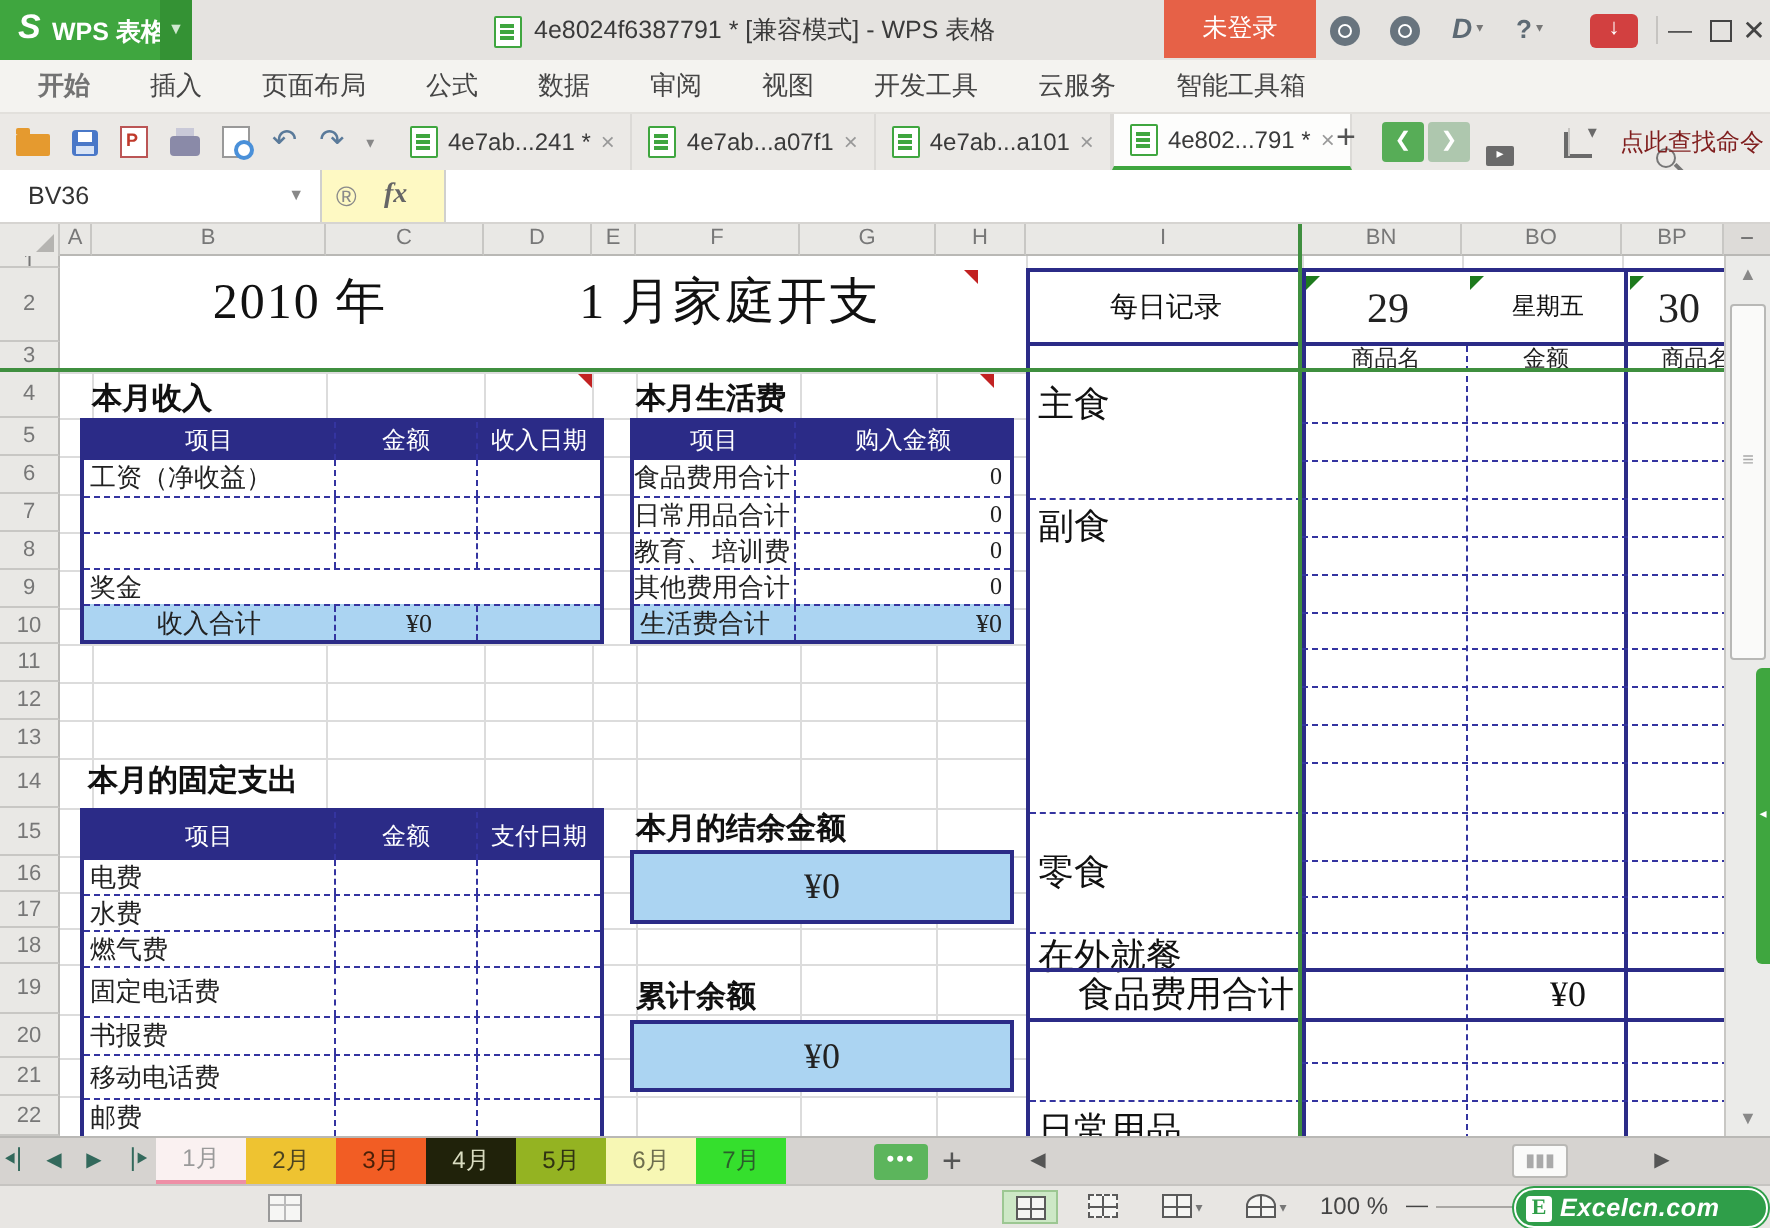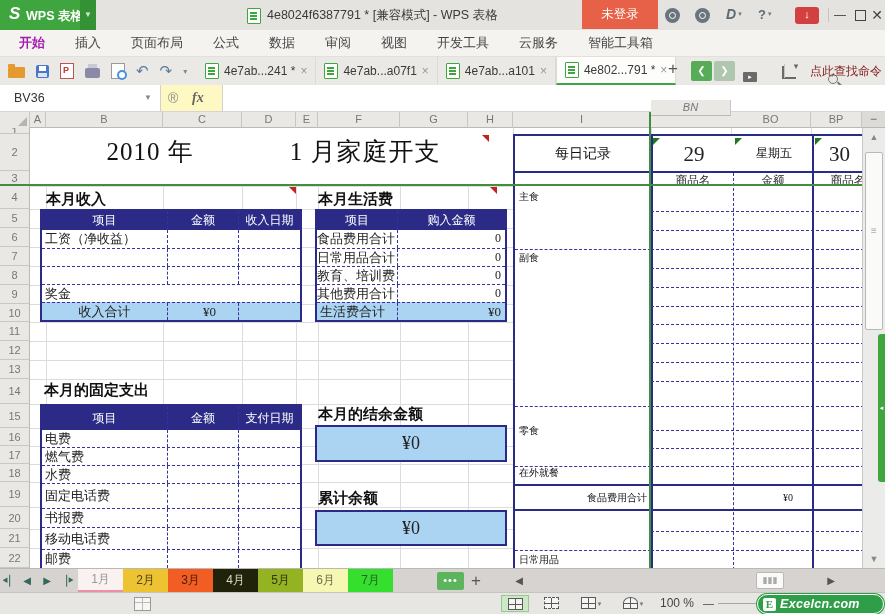--- a/index.html
+++ b/index.html
@@ -21,21 +21,21 @@
   .dskin{position:absolute;top:6px;font-size:14px;font-weight:bold;color:#5d6a74;font-style:italic;}
   .dhelp{position:absolute;top:7px;font-size:13px;font-weight:bold;color:#5d6a74;}
   .mini-caret{font-size:7px;color:#777;vertical-align:3px;margin-left:2px;}
   .dlbox{position:absolute;left:795px;top:7px;width:24px;height:17px;background:#d24040;border-radius:3px;color:#fff;text-align:center;line-height:15px;font-size:11px;}
   .winbtn{position:absolute;top:0;height:30px;line-height:30px;text-align:center;color:#444;font-size:14px;}
   .maxbox{position:absolute;top:10px;width:9px;height:9px;border:1.5px solid #444;}
   .vsep{position:absolute;background:#c6c4c1;width:1px;}
   
   .menubar{position:absolute;left:0;top:30px;width:885px;height:27px;background:#f4f3f0;border-bottom:1px solid #e2e0dc;display:flex;align-items:center;padding-left:4px;box-sizing:border-box;}
   .mitem{padding:0 15px;font-size:13px;color:#454545;line-height:26px;cursor:default;}
-  .mactive{color:#a21caf;font-weight:bold;}
+  .mactive{color:#737373;font-weight:bold;}
   
   .toolbar{position:absolute;left:0;top:57px;width:885px;height:28px;background:#ebe9e6;border-bottom:1px solid #d6d4d1;}
   .qat{position:absolute;left:8px;top:0;height:28px;display:flex;align-items:center;gap:11px;}
   .ic{display:inline-block;position:relative;}
   .ic-folder{width:17px;height:11px;background:#e59a2f;border-radius:1px;margin-top:3px;}
   .ic-folder:before{content:"";position:absolute;top:-3px;left:0;width:7px;height:3px;background:#e59a2f;border-radius:1px 1px 0 0;}
   .ic-save{width:13px;height:13px;background:#4a78c8;border-radius:2px;}
   .ic-save:before{content:"";position:absolute;top:1px;left:3px;width:7px;height:5px;background:#fff;}
   .ic-save:after{content:"";position:absolute;bottom:1px;left:2px;width:9px;height:4px;background:#d9e4f5;}
   .ic-pdf{width:12px;height:14px;background:#fff;border:1px solid #b55;}
@@ -90,21 +90,21 @@
   .rname{text-align:right;padding-right:3px;}
   .val{text-align:right;padding-right:4px;font-family:"Liberation Serif",serif;font-size:12px;}
   .ttotal{display:flex;background:#abd4f2;border-top:1px dashed #3434a0;box-sizing:border-box;}
   .yen{font-family:"Liberation Serif",serif;}
   .bluebox{position:absolute;border:2px solid #2b2b87;background:#abd4f2;z-index:3;text-align:center;font-family:"Liberation Serif",serif;font-size:18px;box-sizing:border-box;}
   
   #rpanel{position:absolute;left:483px;top:6px;width:349px;height:434px;background:#fff;border-left:2px solid #2b2b87;border-top:2px solid #2b2b87;z-index:3;overflow:hidden;box-sizing:border-box;}
   .rp-line{position:absolute;background:#2b2b87;}
   .rp-dash{position:absolute;height:0;border-top:1px dashed #3434a0;}
   .rp-vdash{position:absolute;width:0;border-left:1px dashed #3434a0;}
-  .rp-txt{position:absolute;font-size:10px;color:#111;white-space:nowrap;}
+  .rp-txt{position:absolute;font-size:18px;color:#111;white-space:nowrap;}
   .rp-ch{position:absolute;font-size:11.5px;text-align:center;line-height:15px;}
   .rp-day{position:absolute;font-family:"Liberation Serif",serif;font-size:21px;text-align:center;line-height:30px;top:3px;}
   .gtri{position:absolute;width:0;height:0;border-top:7px solid #1e7a1e;border-right:7px solid transparent;z-index:4;}
   .rtri{position:absolute;width:0;height:0;border-top:7px solid #c22222;border-left:7px solid transparent;z-index:5;}
   .splitline{position:absolute;background:#3f8f3f;z-index:6;}
   
   #vscroll{position:absolute;left:862px;top:128px;width:23px;height:440px;background:#ebebe9;border-left:1px solid #c8c7c4;box-sizing:border-box;z-index:7;}
   .sbtn{position:absolute;left:0;width:22px;text-align:center;color:#888;font-size:9px;}
   .vthumb{position:absolute;left:2px;top:24px;width:18px;height:178px;background:#fafaf9;border:1px solid #b8b8b6;border-radius:2px;box-sizing:border-box;text-align:center;color:#aaa;font-size:10px;line-height:156px;}
   .sidegrip{position:absolute;left:878px;top:334px;width:7px;height:148px;background:#3fa63f;border-radius:3px 0 0 3px;z-index:9;color:#fff;font-size:7px;text-align:center;line-height:148px;}
@@ -308,26 +308,26 @@
         <div class="tc" style="width:125px;">项目</div>
         <div class="tc bl" style="width:71px;">金额</div>
         <div class="tc bl" style="flex:1;">支付日期</div>
       </div>
       <div class="trow" style="height:18px;line-height:17px;">
           <div class="td tname" style="width:125px;">电费</div>
           <div class="td bl" style="width:71px;"></div>
           <div class="td bl" style="flex:1;"></div>
         </div>
       <div class="trow bt" style="height:18px;line-height:17px;">
+          <div class="td tname" style="width:125px;">水费</div>
+          <div class="td bl" style="width:71px;"></div>
+          <div class="td bl" style="flex:1;"></div>
+        </div>
+      <div class="trow bt" style="height:18px;line-height:17px;">
           <div class="td tname" style="width:125px;">燃气费</div>
-          <div class="td bl" style="width:71px;"></div>
-          <div class="td bl" style="flex:1;"></div>
-        </div>
-      <div class="trow bt" style="height:18px;line-height:17px;">
-          <div class="td tname" style="width:125px;">水费</div>
           <div class="td bl" style="width:71px;"></div>
           <div class="td bl" style="flex:1;"></div>
         </div>
       <div class="trow bt" style="height:25px;line-height:24px;">
           <div class="td tname" style="width:125px;">固定电话费</div>
           <div class="td bl" style="width:71px;"></div>
           <div class="td bl" style="flex:1;"></div>
         </div>
       <div class="trow bt" style="height:19px;line-height:18px;">
           <div class="td tname" style="width:125px;">书报费</div>
@@ -480,21 +480,21 @@
   </div>
 <div class="colcell" style="left: 30px; top: 112px; width: 16px; height: 16px; line-height: 15px;">A</div>
     <div class="colcell" style="left: 46px; top: 112px; width: 117px; height: 16px; line-height: 15px;">B</div>
     <div class="colcell" style="left: 163px; top: 112px; width: 79px; height: 16px; line-height: 15px;">C</div>
     <div class="colcell" style="left: 242px; top: 112px; width: 54px; height: 16px; line-height: 15px;">D</div>
     <div class="colcell" style="left: 296px; top: 112px; width: 22px; height: 16px; line-height: 15px;">E</div>
     <div class="colcell" style="left: 318px; top: 112px; width: 82px; height: 16px; line-height: 15px;">F</div>
     <div class="colcell" style="left: 400px; top: 112px; width: 68px; height: 16px; line-height: 15px;">G</div>
     <div class="colcell" style="left: 468px; top: 112px; width: 45px; height: 16px; line-height: 15px;">H</div>
     <div class="colcell" style="left: 513px; top: 112px; width: 138px; height: 16px; line-height: 15px;">I</div>
-    <div class="colcell" style="left: 651px; top: 100px; width: 80px; height: 16px; line-height: 15px; font-style: italic;">BN</div>
+    <div class="colcell" style="left: 651px; top: 112px; width: 80px; height: 16px; line-height: 15px;">BN</div>
     <div class="colcell" style="left: 731px; top: 112px; width: 80px; height: 16px; line-height: 15px;">BO</div>
     <div class="colcell" style="left: 811px; top: 112px; width: 51px; height: 16px; line-height: 15px;">BP</div>
     <div class="rowcell" style="left: 0px; top: 128px; width: 30px; height: 6px; line-height: 6px;">1</div>
     <div class="rowcell" style="left: 0px; top: 134px; width: 30px; height: 37px; line-height: 37px;">2</div>
     <div class="rowcell" style="left: 0px; top: 171px; width: 30px; height: 15px; line-height: 15px;">3</div>
     <div class="rowcell" style="left: 0px; top: 186px; width: 30px; height: 23px; line-height: 23px;">4</div>
     <div class="rowcell" style="left: 0px; top: 209px; width: 30px; height: 19px; line-height: 19px;">5</div>
     <div class="rowcell" style="left: 0px; top: 228px; width: 30px; height: 19px; line-height: 19px;">6</div>
     <div class="rowcell" style="left: 0px; top: 247px; width: 30px; height: 19px; line-height: 19px;">7</div>
     <div class="rowcell" style="left: 0px; top: 266px; width: 30px; height: 19px; line-height: 19px;">8</div>

